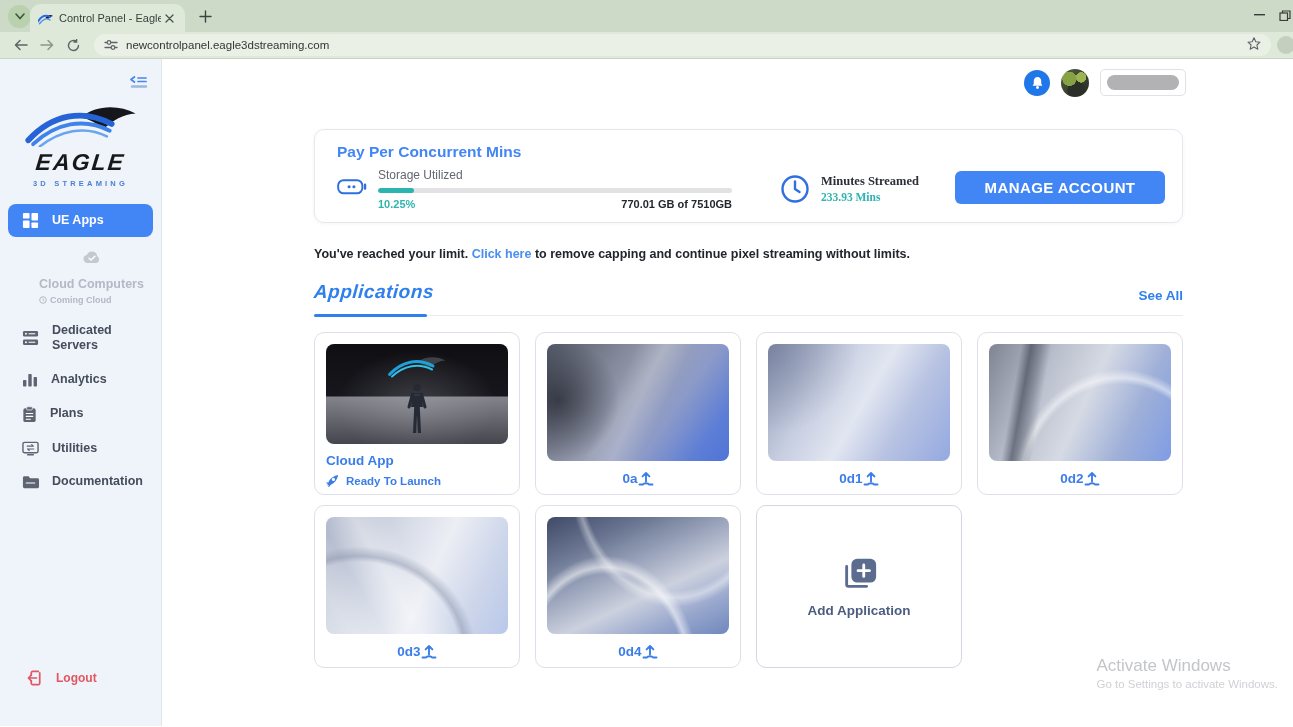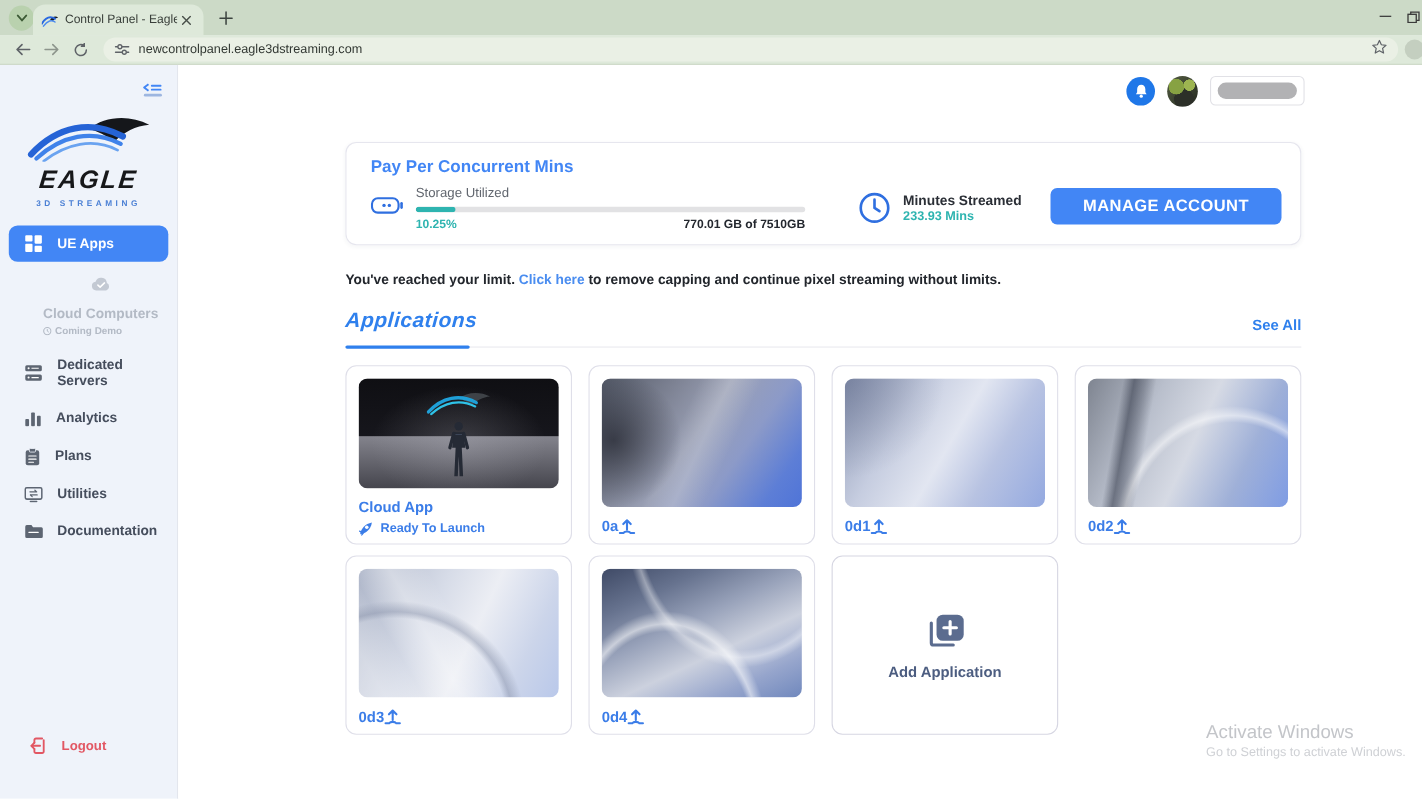--- a/index.html
+++ b/index.html
@@ -74,21 +74,21 @@
   .billing-title { color:#4286f5; font-size:15.5px; font-weight:bold; }
   .storage-row { display:flex; margin-top:7px; }
   .storage-icon { margin-top:9px; flex:none; }
   .storage-body { margin-left:11px; flex:1; }
   .storage-label { font-size:12px; color:#62676f; }
   .pbar { margin-top:6px; height:5px; border-radius:3px; background:#e2e2e4; overflow:hidden; }
   .pbar-fill { height:100%; border-radius:3px; background:#2eb4b0; width:10.25%; }
   .storage-stats { display:flex; justify-content:space-between; margin-top:5px; font-size:11px; font-weight:bold; }
   .pct { color:#2eb4b0; }
   .detail { color:#23272e; }
-  .minutes-block { display:flex; align-items:center; gap:11px; margin-left:48px; align-self:center; margin-top:12px; }
+  .minutes-block { display:flex; align-items:center; gap:11px; margin-left:48px; align-self:center; margin-top:12px;font-family:Liberation Serif, serif; }
   .minutes-label { font-size:12.5px; font-weight:bold; color:#2b2f36; }
   .minutes-value { font-size:11.5px; font-weight:bold; color:#2eb4b0; margin-top:2px; }
   .manage-btn { margin-left:auto; align-self:center; margin-top:10px; width:210px; height:33px;
     background:#4286f5; border:none; border-radius:6px; color:#fff; font-family:"Liberation Sans",sans-serif;
     font-size:15px; font-weight:bold; letter-spacing:.4px; cursor:pointer; }
 
   .limit-notice { margin-top:24px; font-size:12.5px; font-weight:bold; color:#22262c; }
   .limit-link { color:#4a8df0; cursor:pointer; font-weight:bold; }
 
   .apps-header { margin-top:20px; display:flex; justify-content:space-between; align-items:flex-end;
@@ -97,21 +97,21 @@
     letter-spacing:.5px; transform:skewX(-4deg); }
   .apps-underline { position:absolute; left:0; bottom:-2px; width:113px; height:3px;
     background:#2f80ed; border-radius:2px; }
   .see-all { color:#2f80ed; font-size:13.5px; font-weight:bold; cursor:pointer; }
 
   .cards-grid { margin-top:16px; display:grid; grid-template-columns:repeat(4,206px);
     column-gap:15px; row-gap:10px; }
   .app-card { height:163px; border:1px solid #dfdfe9; border-radius:10px; background:#fff;
     padding:11px 11px 0; cursor:pointer; }
   .thumb { height:117px; border-radius:8px; }
-  .card-foot { height:34px; display:flex; align-items:center; justify-content:flex-start; }
+  .card-foot { height:34px; display:flex; align-items:center; justify-content:center; }
   .card-name { color:#3b7de8; font-size:13.5px; font-weight:bold; }
   .upload-btn { display:flex; align-items:center; cursor:pointer; }
 
   .demo-thumb { height:100px; position:relative; overflow:hidden; border-radius:8px;
     background:
       radial-gradient(ellipse at 50% 60%, rgba(205,205,215,.22), transparent 62%),
       linear-gradient(180deg,#0f0f13 0%,#16161c 52%,#83838c 53%,#45454d 100%); }
   .demo-logo { position:absolute; left:50%; top:10px; transform:translateX(-50%); }
   .demo-char { position:absolute; left:50%; bottom:7px; transform:translateX(-50%); }
   .demo-name { margin-top:9px; color:#3b7de8; font-size:13.5px; font-weight:bold; }
@@ -260,21 +260,21 @@
             <path d="M4.5,13 a4,4 0 0 1 -.6,-7.95 A5.3,5.3 0 0 1 14.2,6.3 a3.6,3.6 0 0 1 -.7,6.7 Z" fill="#c3c9d3"></path>
             <path d="M6,8.2 L8,10 L12,6.2" fill="none" stroke="#fff" stroke-width="1.4" stroke-linecap="round" stroke-linejoin="round"></path>
           </svg>
           <span>
             <span class="mi-label">Cloud Computers</span>
             <span class="mi-sub">
               <svg width="8" height="8" viewBox="0 0 8 8">
                   <circle cx="4" cy="4" r="3.3" fill="none" stroke="#b3bac5" stroke-width="1"></circle>
                   <path d="M4,2.2 V4 L5.4,5" stroke="#b3bac5" stroke-width="0.9" fill="none"></path>
                 </svg>
-              <span>Coming Demo</span>
+              <span>Coming Cloud</span>
             </span>
           </span>
         </div>
 
         <div class="menu-item two-line">
           <svg width="17" height="16" viewBox="0 0 18 17">
             <rect x="1" y="1" width="16" height="6" rx="1.5" fill="#5d6572"></rect>
             <rect x="1" y="10" width="16" height="6" rx="1.5" fill="#5d6572"></rect>
             <circle cx="4.2" cy="4" r="1" fill="#fff"></circle>
               <path d="M7,4 H14" stroke="#fff" stroke-width="1.1"></path>

